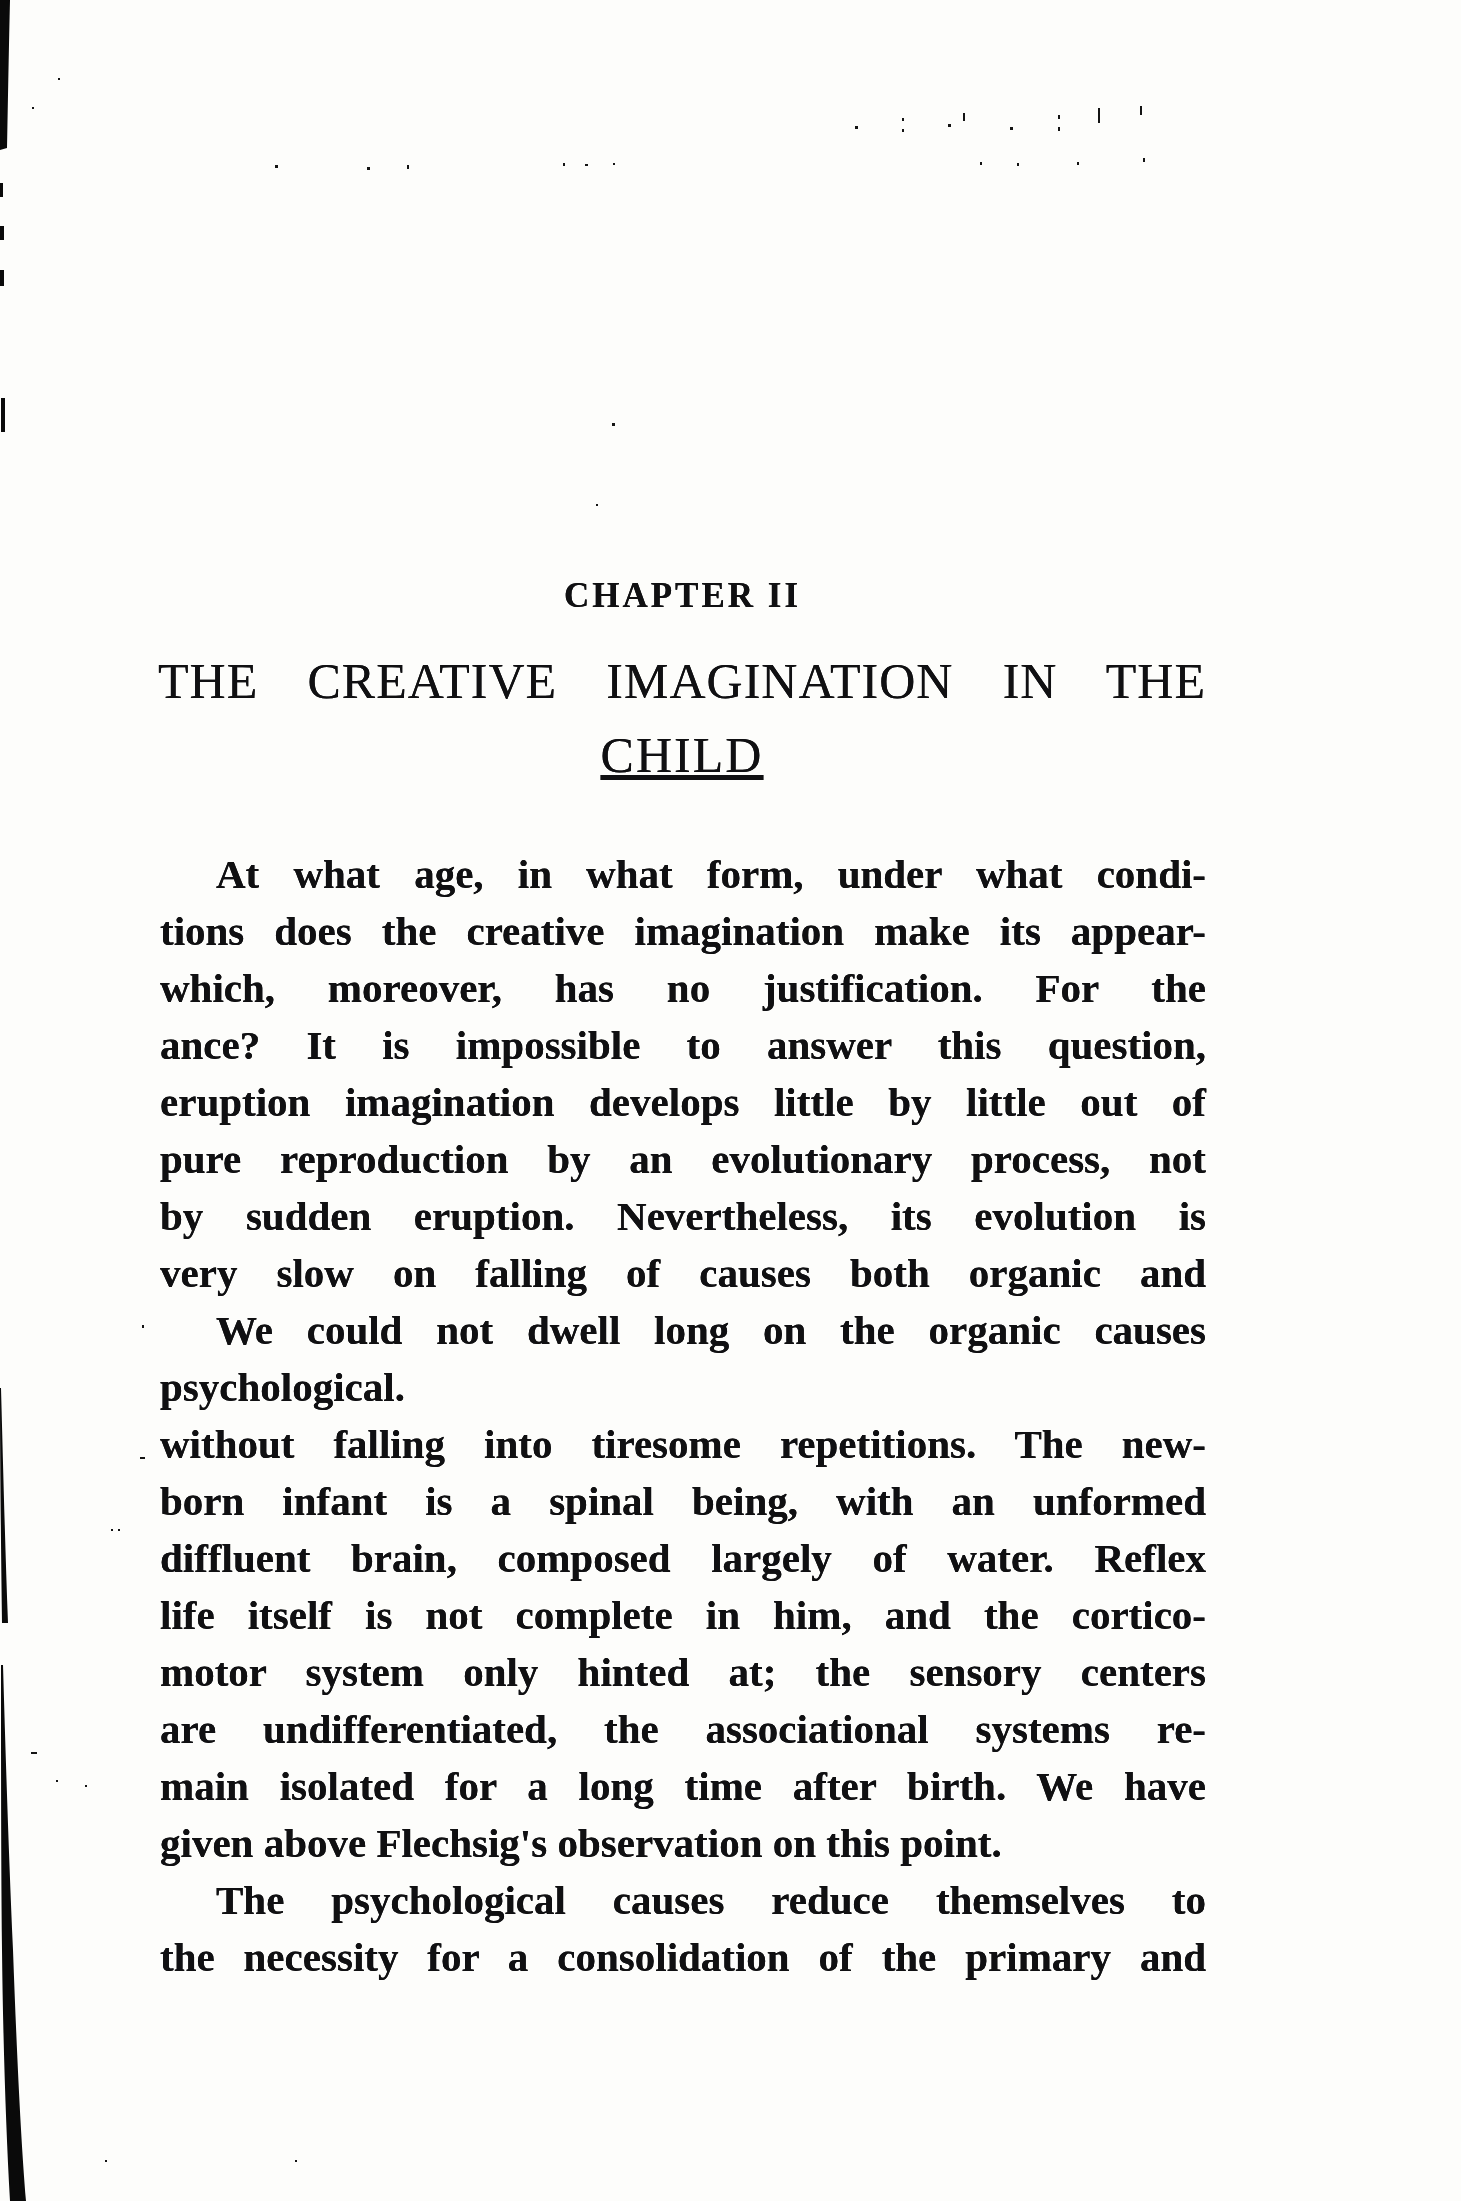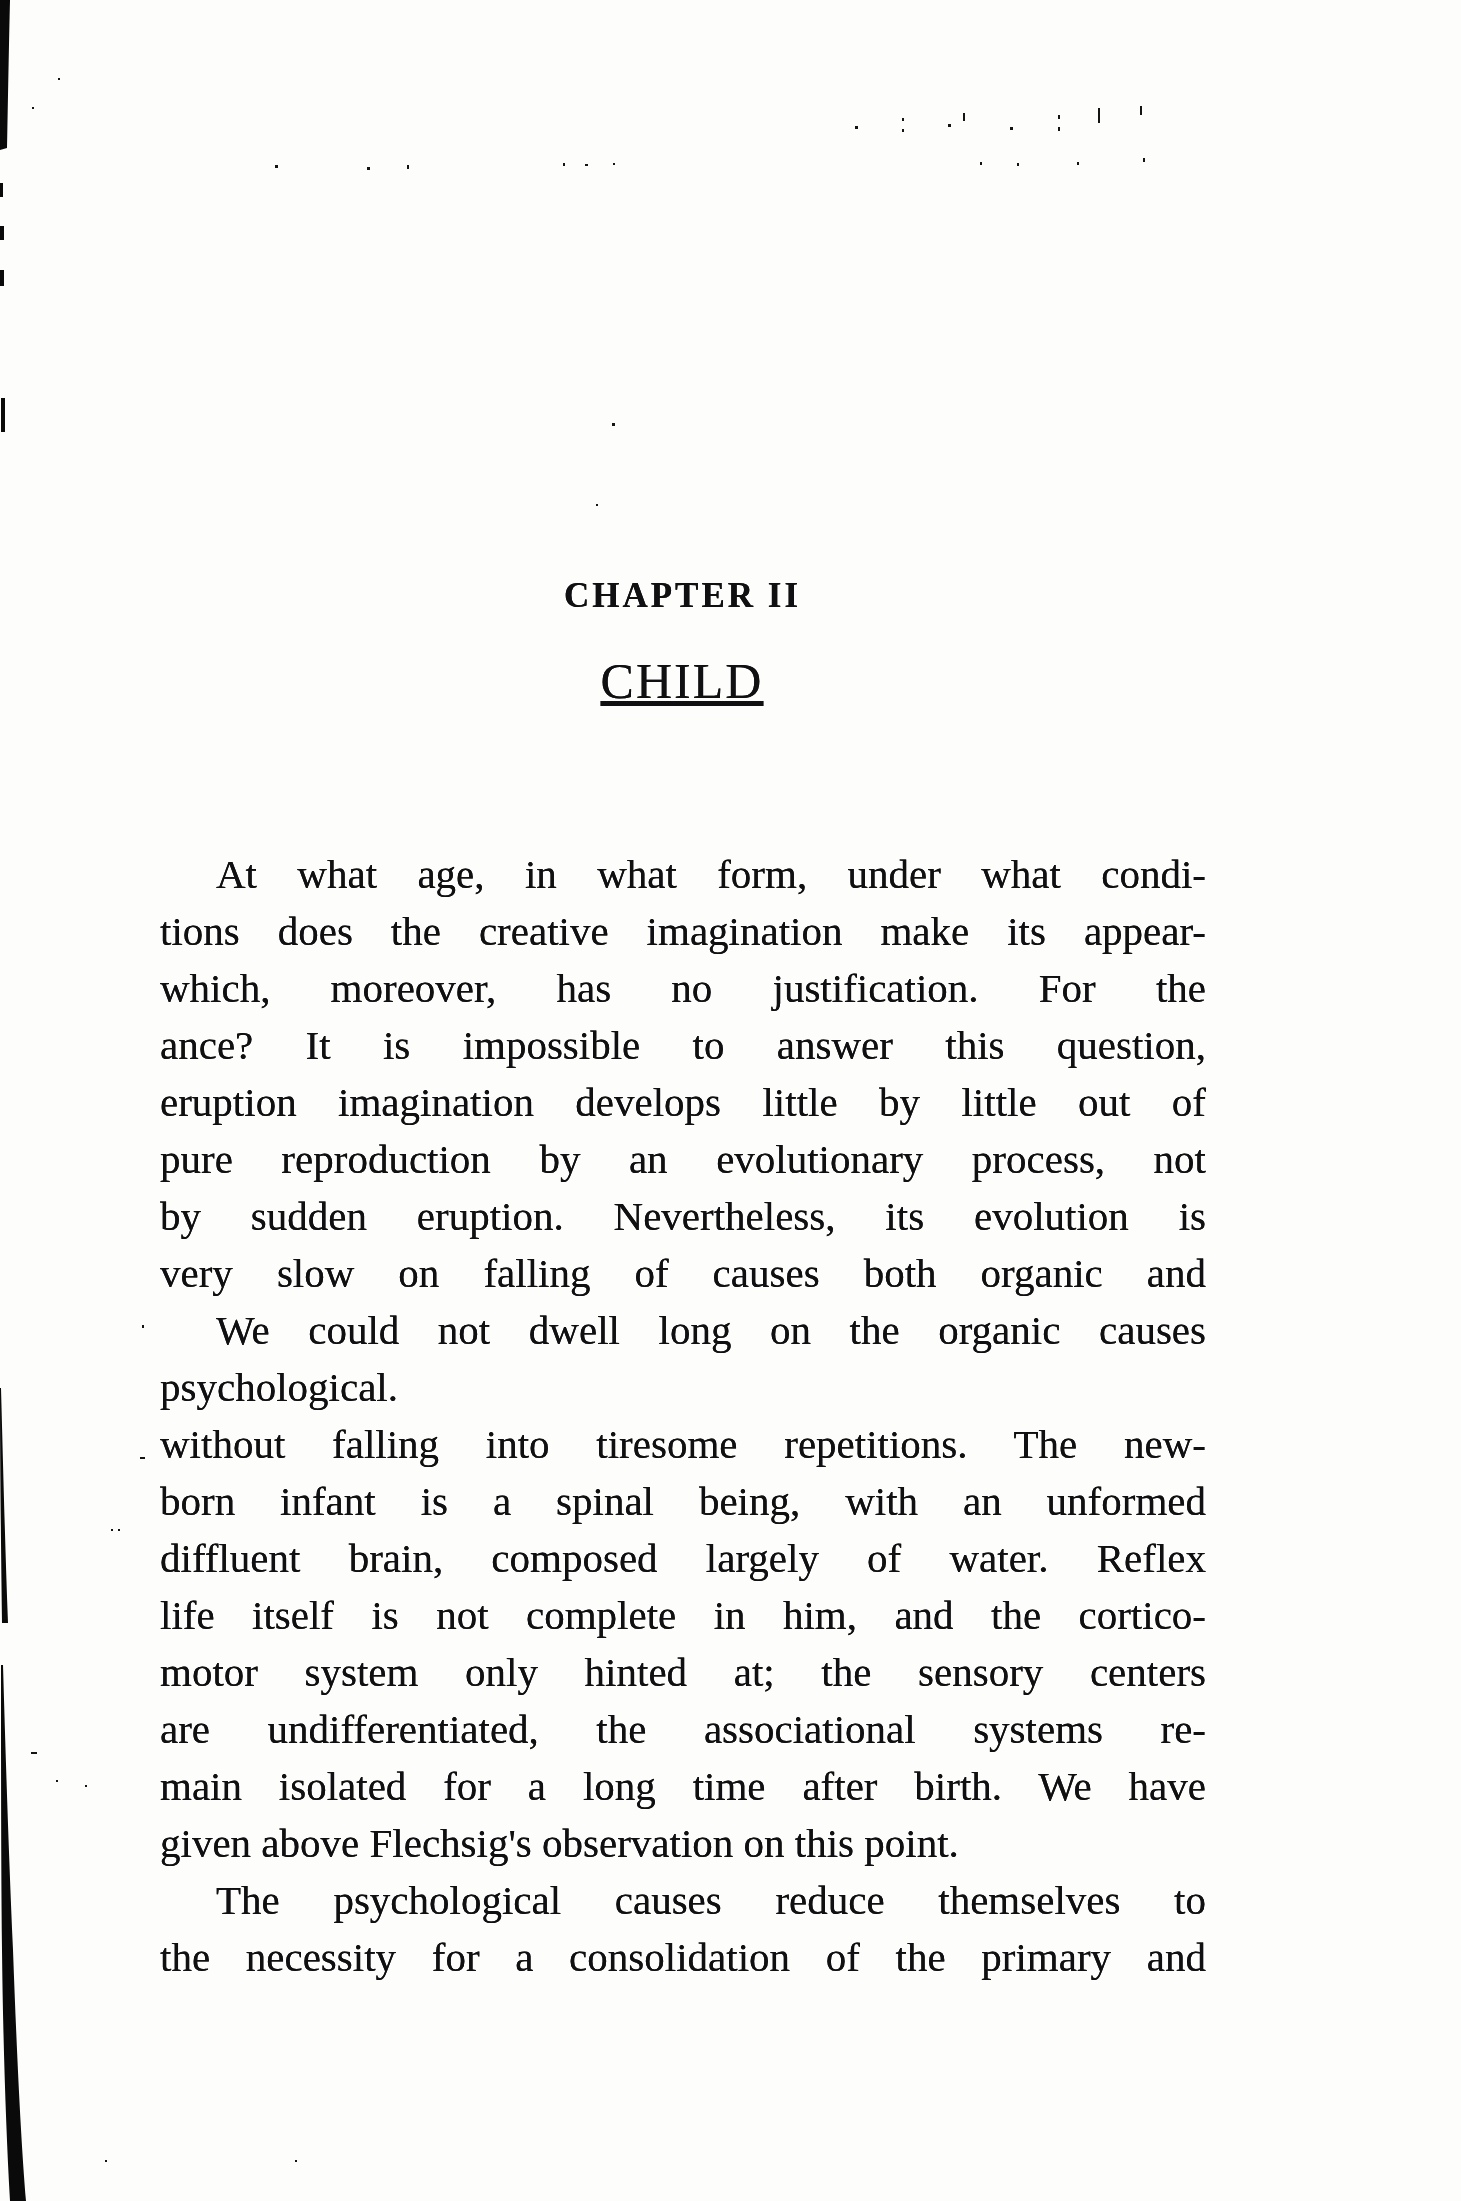--- a/index.html
+++ b/index.html
@@ -61,20 +61,21 @@
     top: 846px;
     width: 1046px;
     font-size: 41px;
     line-height: 57px;
     text-shadow: 0 0 0.4px currentColor;
   }
   .bline {
     text-align: justify;
     text-align-last: justify;
     white-space: normal;
+    font-weight: bold;
   }
   .bline.flush {
     text-align: left;
     text-align-last: left;
   }
   .bline.indent {
     text-indent: 56px;
   }
 </style>
 </head>
@@ -126,20 +127,21 @@
     <rect fill="#141414" x="31" y="1752" width="6" height="2"></rect>
     <rect fill="#141414" x="56" y="1780" width="2" height="2"></rect>
     <rect fill="#141414" x="85" y="1785" width="2" height="2"></rect>
     <rect fill="#141414" x="105" y="2160" width="2" height="2"></rect>
     <rect fill="#141414" x="295" y="2160" width="2" height="2"></rect>
   </svg>
 
   <div class="chapter">CHAPTER II</div>
 
   <div class="title">
+    <div class="title-line1">THE CREATIVE IMAGINATION IN THE</div>
     <div class="title-line2">CHILD</div>
   </div>
 
   <div class="body">
       <div class="bline indent">At what age, in what form, under what condi-</div>
       <div class="bline">tions does the creative imagination make its appear-</div>
       <div class="bline">which, moreover, has no justification.  For the</div>
       <div class="bline">ance?  It is impossible to answer this question,</div>
       <div class="bline">eruption imagination develops little by little out of</div>
       <div class="bline">pure reproduction by an evolutionary process, not</div>

